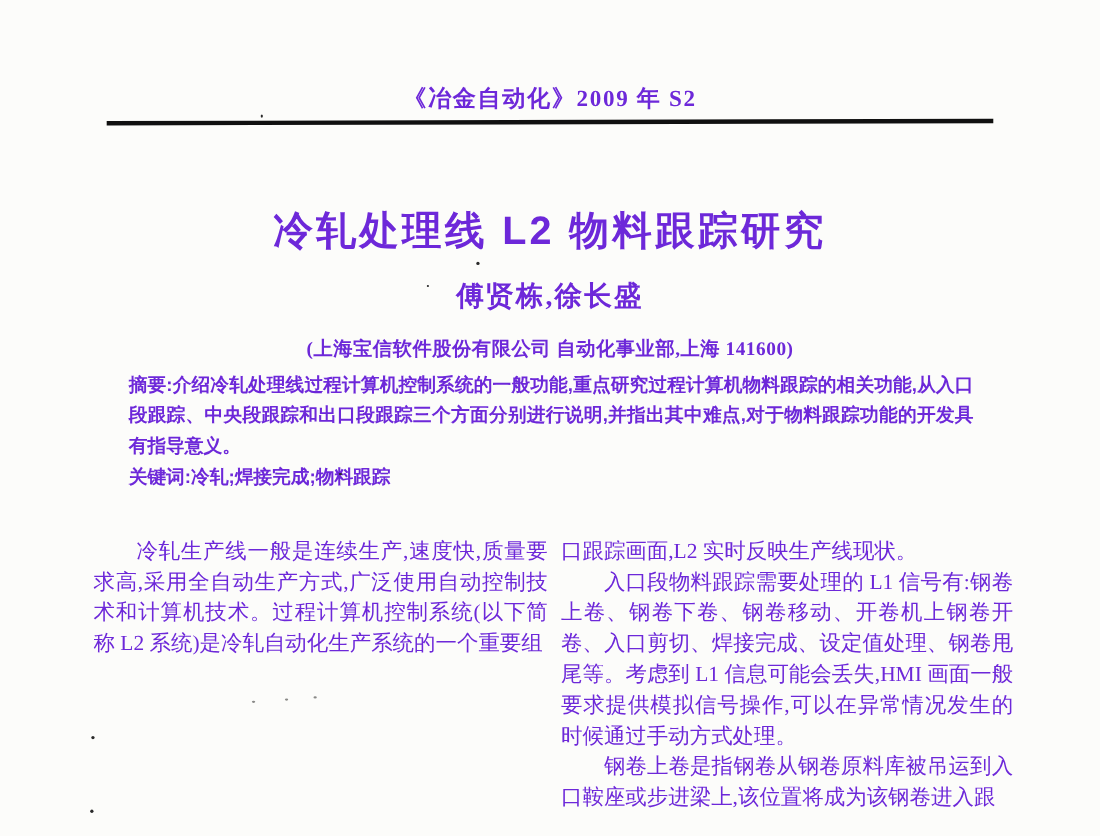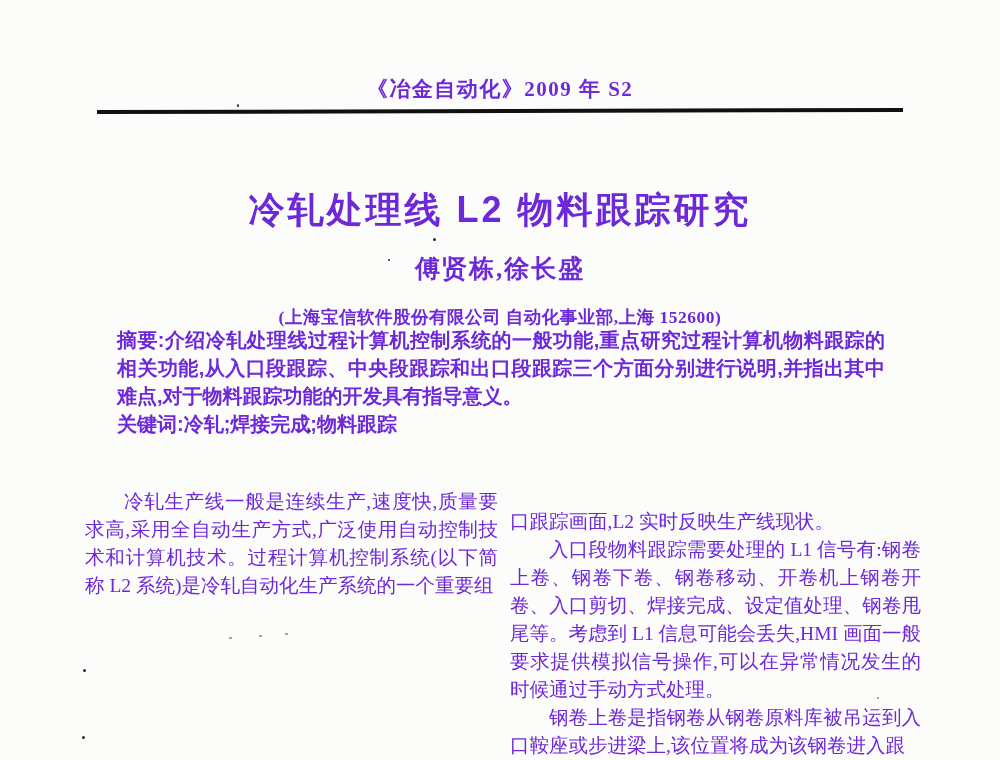--- a/index.html
+++ b/index.html
@@ -30,36 +30,36 @@
   .authors {
     top:252px;
     font-size:25px; font-weight:600; letter-spacing:2px;
   }
   .affiliation {
     top:305px;
     font-size:17.5px; font-weight:700; letter-spacing:0.5px;
   }
 
   .abstract-block {
-    position:absolute; top:326px; left:117px; width:768px;
+    position:absolute; top:336px; left:117px; width:768px;
     font-family:"Liberation Sans","DejaVu Sans",sans-serif;
-    font-weight:700; font-size:20px; line-height:28px;
+    font-weight:700; font-size:17px; line-height:28px;
     text-align:justify; text-justify:inter-ideograph;
   }
   .abstract-block p { margin:0; }
 
   .col {
     position:absolute; top:488px; height:272px; overflow:hidden;
     font-size:19.5px; line-height:28px;
     text-align:justify; text-justify:inter-ideograph;
   }
   .col-left  { left:85px;  width:413px; }
   .col-right { left:510px; width:411px; }
   .col p { margin:0; text-indent:2em; }
-  .col p.no-indent { text-indent:0;margin-top:20px; }
+  .col p.no-indent { text-indent:0; }
   .col .section-heading {
     margin:0; font-family:"Liberation Sans","DejaVu Sans",sans-serif;
     font-weight:700; font-size:19.5px; line-height:28px; text-indent:0;
   }
 
   .speck { position:absolute; background:#2a2a2a; border-radius:50%; }
   .speck.faint { background:#8a8a88; }
 </style>
 </head>
 <body>
@@ -67,21 +67,21 @@
 <div class="page">
 
   <div class="centered journal-header">《冶金自动化》2009 年 S2</div>
 
   <div class="head-rule"></div>
 
   <div class="centered article-title">冷轧处理线 L2 物料跟踪研究</div>
 
   <div class="centered authors">傅贤栋,徐长盛</div>
 
-  <div class="centered affiliation">(上海宝信软件股份有限公司  自动化事业部,上海  152600)</div>
+  <div class="centered affiliation">(上海宝信软件股份有限公司  自动化事业部,上海  141600)</div>
 
   <div class="abstract-block">
     <p><span>摘要:</span><span>介绍冷轧处理线过程计算机控制系统的一般功能,重点研究过程计算机物料跟踪的相关功能,从入口段跟踪、中央段跟踪和出口段跟踪三个方面分别进行说明,并指出其中难点,对于物料跟踪功能的开发具有指导意义。</span></p>
     <p><span>关键词:</span><span>冷轧;焊接完成;物料跟踪</span></p>
   </div>
 
   <div class="col col-left">
     <p>冷轧生产线一般是连续生产,速度快,质量要求高,采用全自动生产方式,广泛使用自动控制技术和计算机技术。过程计算机控制系统(以下简称 L2 系统)是冷轧自动化生产系统的一个重要组</p>
   </div>
 

